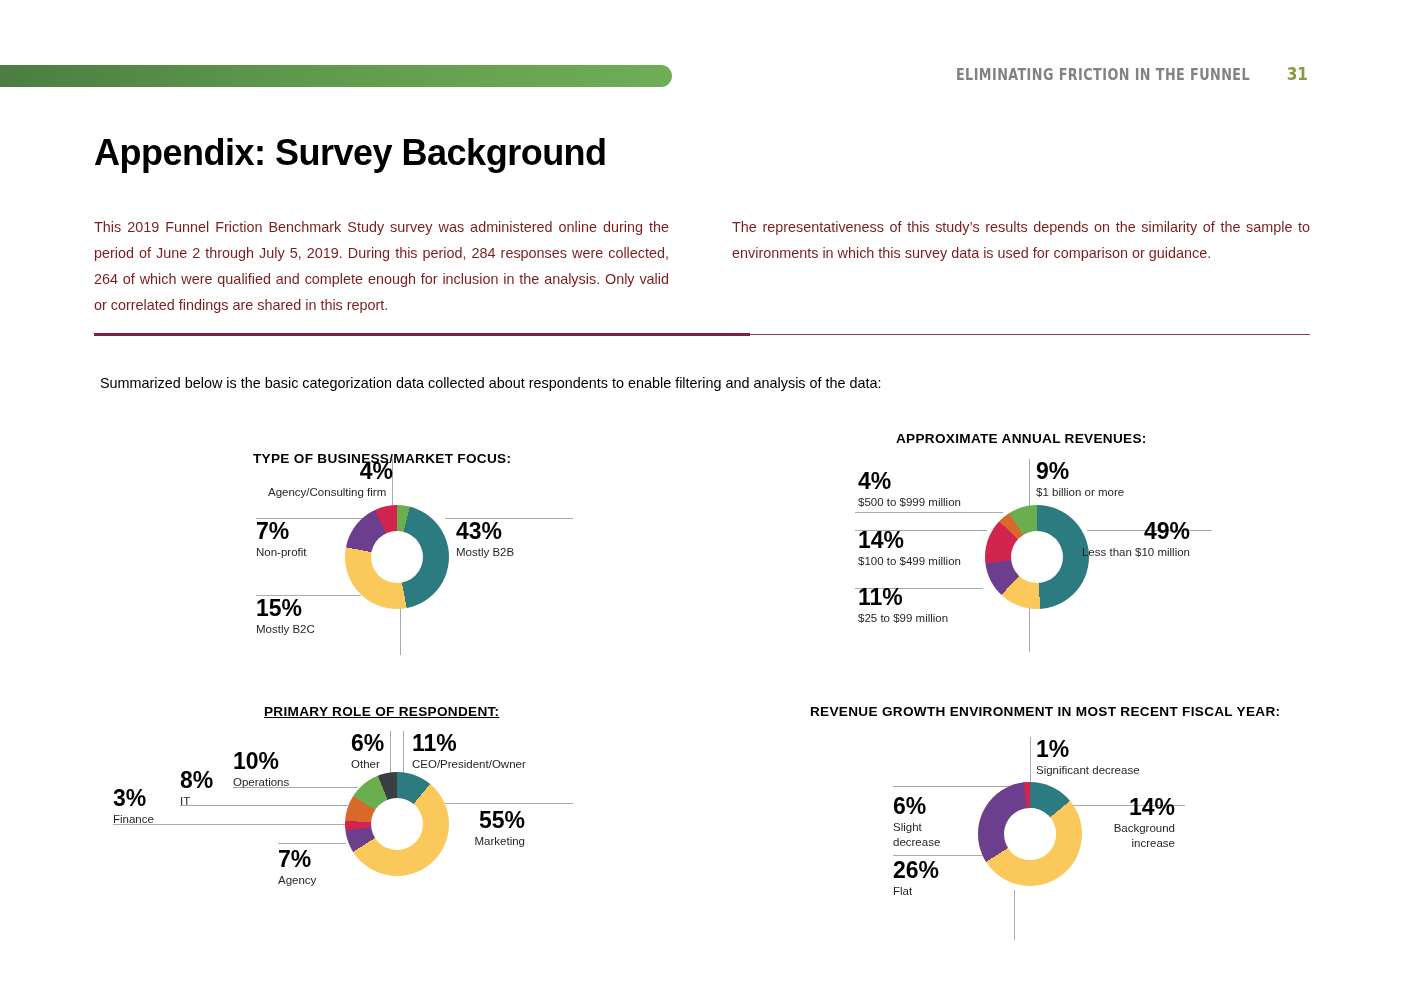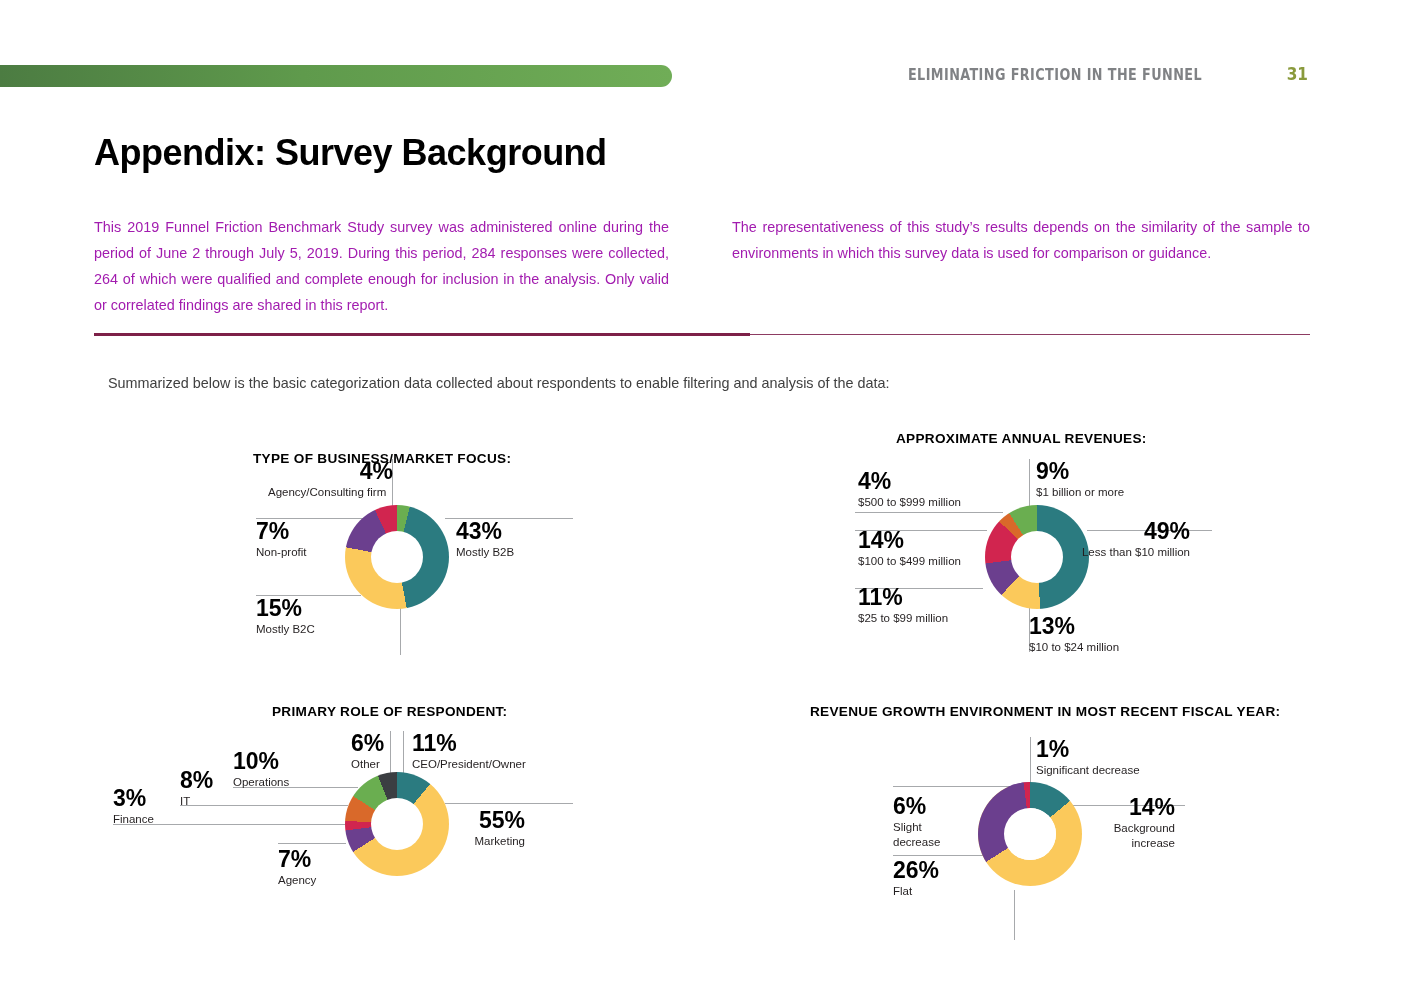--- a/index.html
+++ b/index.html
@@ -43,42 +43,41 @@
     color: #808285;
     transform: scaleX(0.86);
     transform-origin: right baseline;
     white-space: nowrap;
   }
   #running-head .rh-page {
     font-family: "DejaVu Sans Condensed", "Liberation Sans Narrow", "Liberation Sans", sans-serif;
     font-size: 17px;
     font-weight: bold;
     color: #8a9a3c;
-    margin-left: 48px;
   }
 
   
   #page-title {
     position: absolute;
     left: 94px;
     top: 132px;
     font-size: 36px;
     font-weight: bold;
     letter-spacing: -0.5px;
     color: #000000;
     white-space: nowrap;
   }
 
   
   .intro-col {
     position: absolute;
     top: 214px;
     font-size: 14.4px;
     line-height: 26px;
-    color: #a21caf;
+    color: #7f1d1d;
     text-align: justify;
   }
   #intro-left  { left: 94px;  width: 575px; }
   #intro-right { left: 732px; width: 578px; }
 
   
   #divider-thin {
     position: absolute;
     left: 94px;
     top: 334px;
@@ -91,24 +90,24 @@
     left: 94px;
     top: 333px;
     width: 656px;
     height: 3px;
     background: #7d2048;
   }
 
   
   #lead-in {
     position: absolute;
-    left: 108px;
+    left: 100px;
     top: 375px;
     font-size: 14.4px;
-    color: #404040;
+    color: #000000;
     white-space: nowrap;
   }
 
   
   .chart-block { position: absolute; }
   .chart-title {
     position: absolute;
     font-size: 13.6px;
     font-weight: bold;
     letter-spacing: 0.3px;
@@ -238,44 +237,40 @@
   <div class="lbl" style="left:1036px; top:459px; width:170px;">
     <span class="pct">9%</span>
     <span class="cap">$1 billion or more</span>
   </div>
 
   <div class="lbl right" style="left:1080px; top:519px; width:110px;">
     <span class="pct">49%</span>
     <span class="cap">Less than $10 million</span>
   </div>
 
-  <div class="lbl" style="left:1029px; top:614px; width:160px;">
-    <span class="pct">13%</span>
-    <span class="cap">$10 to $24 million</span>
-  </div>
 
   <div class="lbl" style="left:858px; top:585px; width:160px;">
     <span class="pct">11%</span>
     <span class="cap">$25 to $99 million</span>
   </div>
 
   <div class="lbl" style="left:858px; top:528px; width:170px;">
     <span class="pct">14%</span>
     <span class="cap">$100 to $499 million</span>
   </div>
 
   <div class="lbl" style="left:858px; top:469px; width:170px;">
     <span class="pct">4%</span>
     <span class="cap">$500 to $999 million</span>
   </div>
 </div>
 
 <div class="chart-block" style="left:0; top:0; width:700px; height:260px;">
 
-  <div class="chart-title" style="left:272px; top:704px;">PRIMARY ROLE OF RESPONDENT:</div>
+  <div class="chart-title" style="left:264px; top:704px;text-decoration:underline;">PRIMARY ROLE OF RESPONDENT:</div>
 
   <div class="leader v" style="left:390px; top:731px; height:52px;"></div>
   <div class="leader v" style="left:403px; top:731px; height:47px;"></div>
   <div class="leader h" style="left:233px; top:787px; width:125px;"></div>
   <div class="leader h" style="left:180px; top:805px; width:168px;"></div>
   <div class="leader h" style="left:113px; top:824px; width:232px;"></div>
   <div class="leader h" style="left:278px; top:843px; width:68px;"></div>
   <div class="leader h" style="left:445px; top:803px; width:128px;"></div>
 
   <div class="donut" style="left:345px; top:772px; width:104px; height:104px;

